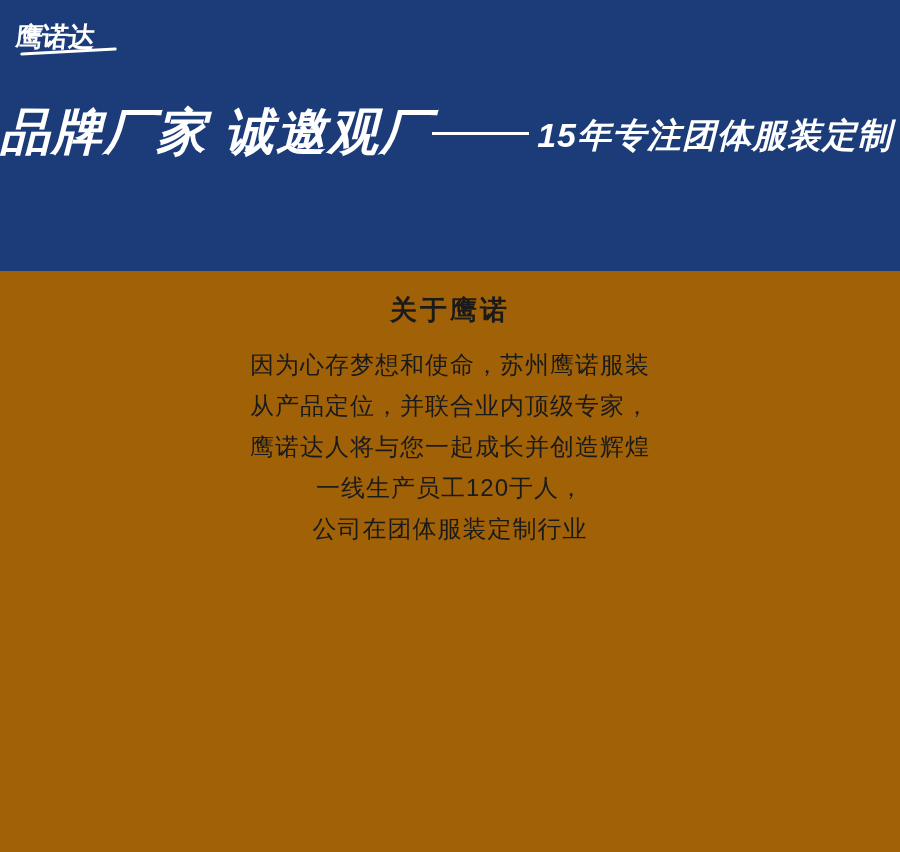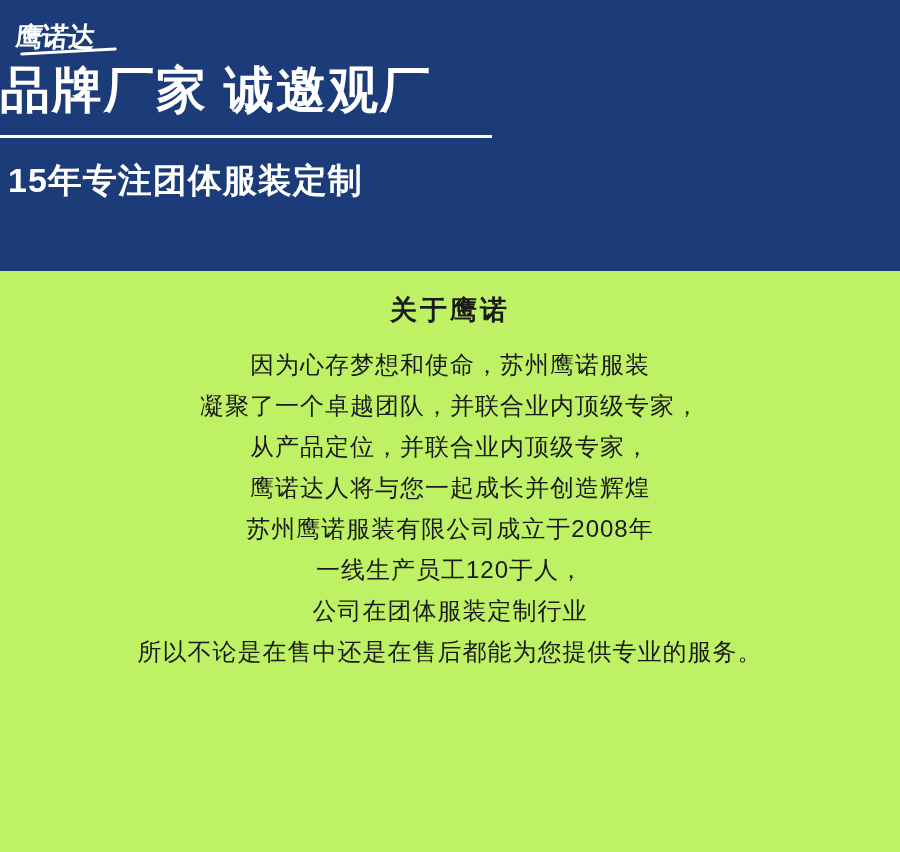--- a/index.html
+++ b/index.html
@@ -56,23 +56,24 @@
     border-radius: 2px;
   }
 
   .banner-inner {
     position: absolute;
     left: 0;
     top: 0;
     width: 900px;
     height: 271px;
     display: flex;
-    flex-direction: column;
-    align-items: flex-start;
+    flex-direction: row;
+    align-items: center;
     justify-content: center;
+    font-style: italic;
   }
   .banner-title {
     color: #ffffff;
     font-family: "Liberation Sans", sans-serif;
     font-size: 50px;
     font-weight: bold;
     letter-spacing: 2px;
     line-height: 1.15;
     margin: 0 0 6px 0;
     white-space: nowrap;
@@ -92,21 +93,21 @@
     line-height: 1.2;
     margin: 8px;
     white-space: nowrap;
   }
 
   
   .content {
     position: relative;
     width: 900px;
     height: 581px;
-    background: #bef264;
+    background: #a16207;
     padding-top: 22px;
     box-sizing: border-box;
     text-align: center;
   }
   .section-title {
     color: #1a1a1a;
     font-family: "Liberation Sans", sans-serif;
     font-size: 27px;
     font-weight: bold;
     letter-spacing: 3px;
@@ -143,23 +144,20 @@
       <div class="banner-rule"></div>
       <h2 class="banner-sub">15年专注团体服装定制</h2>
     </div>
 
   </div>
 
   <div class="content">
     <h3 class="section-title">关于鹰诺</h3>
     <div class="paragraph">
       <div class="line">因为心存梦想和使命，苏州鹰诺服装</div>
-      <div class="line">凝聚了一个卓越团队，并联合业内顶级专家，</div>
       <div class="line">从产品定位，并联合业内顶级专家，</div>
       <div class="line">鹰诺达人将与您一起成长并创造辉煌</div>
-      <div class="line">苏州鹰诺服装有限公司成立于2008年</div>
       <div class="line">一线生产员工120于人，</div>
       <div class="line">公司在团体服装定制行业</div>
-      <div class="line">所以不论是在售中还是在售后都能为您提供专业的服务。</div>
     </div>
   </div>
 
 </div>
 
 </body></html>

